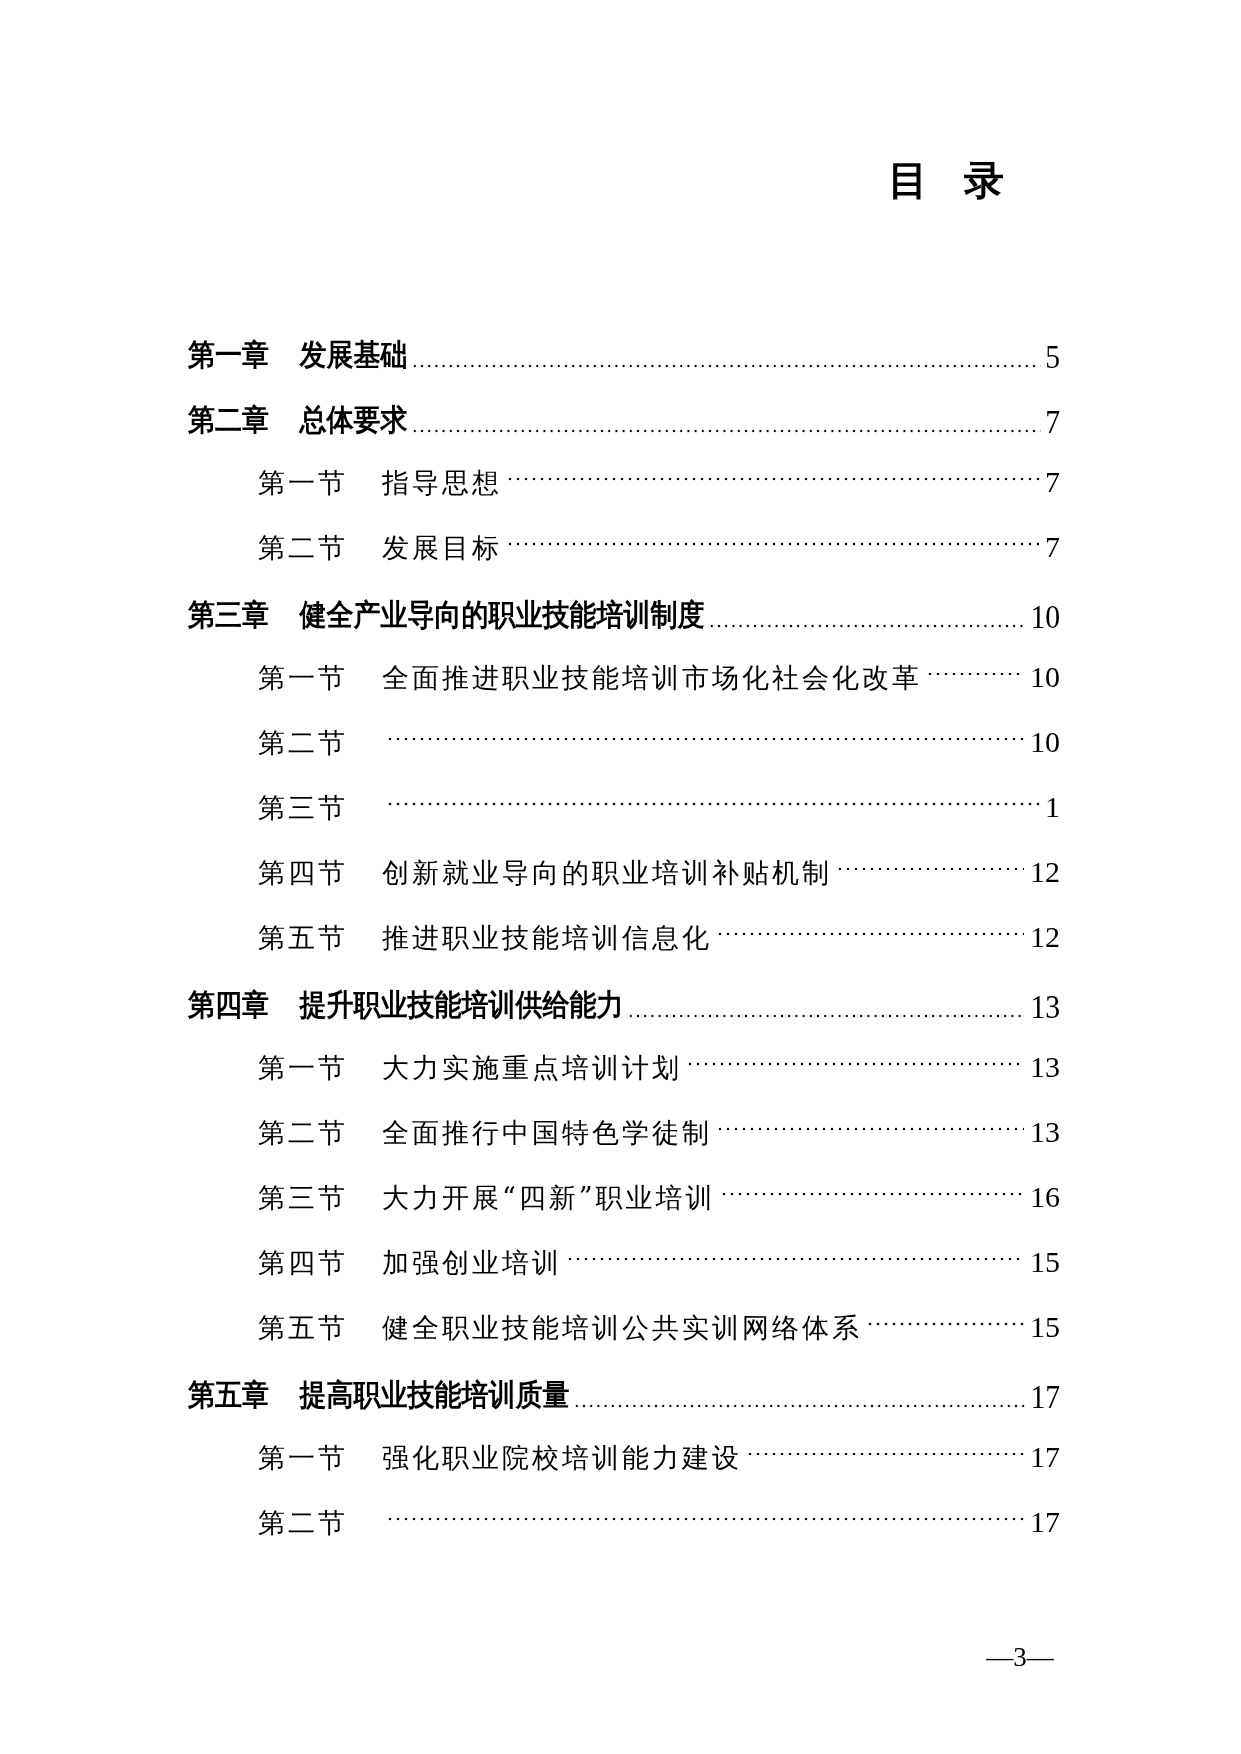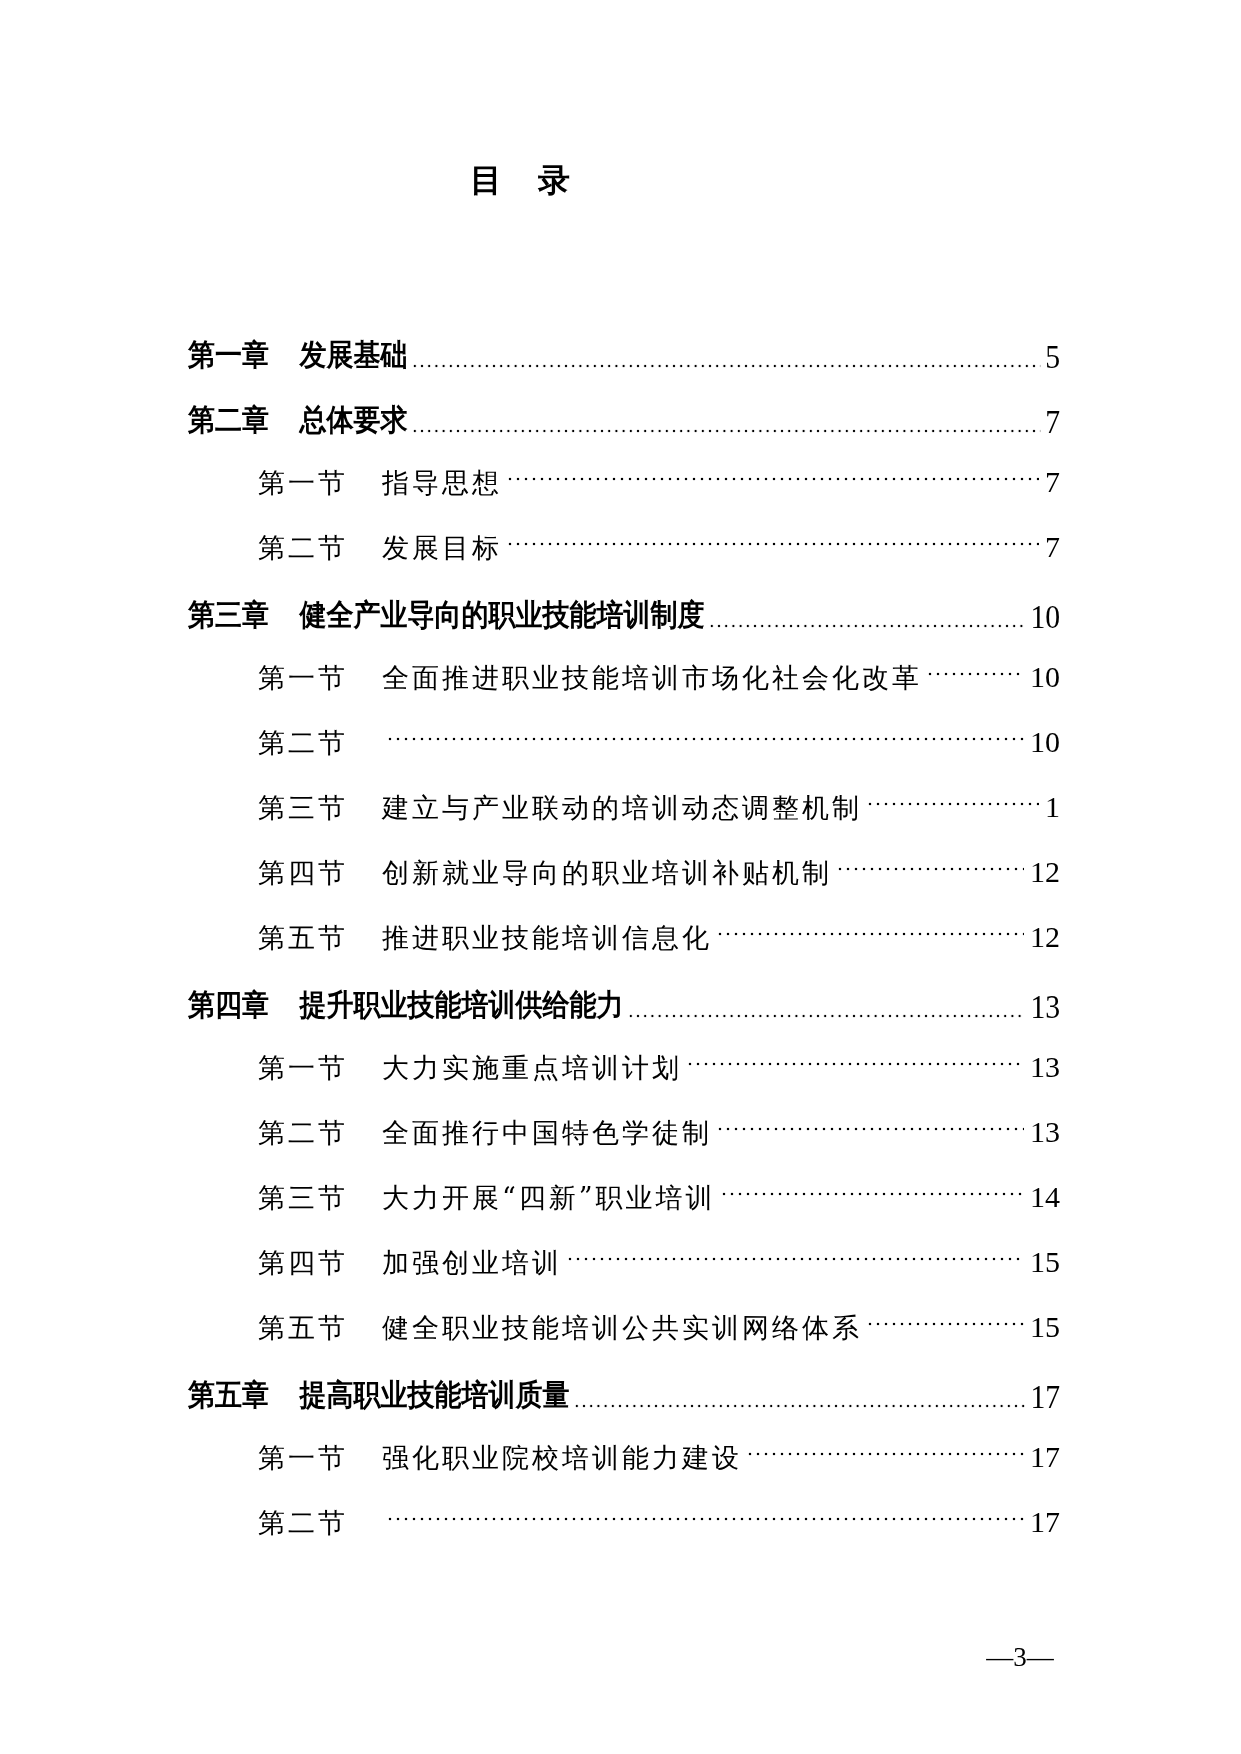--- a/index.html
+++ b/index.html
@@ -1,20 +1,20 @@
 <!DOCTYPE html>
 <html><head>
 <meta charset="utf-8">
 <style>
   html, body { margin: 0; padding: 0; background: #ffffff; }
   body { width: 1241px; height: 1754px; position: relative; overflow: hidden; color: #000; }
   .title {
-    position: absolute; top: 148px; left: 0; width: 1040px; text-align: center;
+    position: absolute; top: 148px; left: 0; width: 1040px; text-align: right;
     font-family: "DejaVu Serif", "Liberation Serif", serif; font-weight: bold;
-    font-size: 32px; line-height: 64px; letter-spacing: 36px; padding-left: 36px; box-sizing: border-box;
+    font-size: 40px; line-height: 64px; letter-spacing: 36px; padding-left: 36px; box-sizing: border-box;
   }
   .toc { position: absolute; top: 330px; left: 0; width: 1241px; }
   .row {
     position: absolute; left: 0; height: 46px; display: flex; align-items: flex-end;
     box-sizing: border-box;
   }
   .row.chapter { left: 188px; width: 872px; font-family: "DejaVu Sans", "Liberation Sans", sans-serif; font-size: 30px; font-weight: bold; transform: scaleX(0.9); transform-origin: left bottom; width: 969px; }
   .row.section { left: 258px; width: 802px; font-family: "DejaVu Serif", "Liberation Serif", serif; font-size: 27px; letter-spacing: 3px; align-items: center; }
   .num-label { white-space: nowrap; }
   .gap { display: inline-block; width: 34px; }
@@ -86,21 +86,20 @@
   </div>
   <div class="row section" style="top:390px">
     <span class="num-label">第二节</span>
       <span class="gap"></span>
     <span class="leader"></span>
     <span class="page">10</span>
   </div>
   <div class="row section" style="top:455px">
     <span class="num-label">第三节</span>
       <span class="gap"></span>
-    <span class="num-label">建立与产业联动的培训动态调整机制</span>
     <span class="leader"></span>
     <span class="page">1</span>
   </div>
   <div class="row section" style="top:520px">
     <span class="num-label">第四节</span>
       <span class="gap"></span>
     <span class="num-label">创新就业导向的职业培训补贴机制</span>
     <span class="leader"></span>
     <span class="page">12</span>
   </div>
@@ -130,21 +129,21 @@
       <span class="gap"></span>
     <span class="num-label">全面推行中国特色学徒制</span>
     <span class="leader"></span>
     <span class="page">13</span>
   </div>
   <div class="row section" style="top:845px">
     <span class="num-label">第三节</span>
       <span class="gap"></span>
     <span class="num-label">大力开展“四新”职业培训</span>
     <span class="leader"></span>
-    <span class="page">14</span>
+    <span class="page">16</span>
   </div>
   <div class="row section" style="top:910px">
     <span class="num-label">第四节</span>
       <span class="gap"></span>
     <span class="num-label">加强创业培训</span>
     <span class="leader"></span>
     <span class="page">15</span>
   </div>
   <div class="row section" style="top:975px">
     <span class="num-label">第五节</span>

